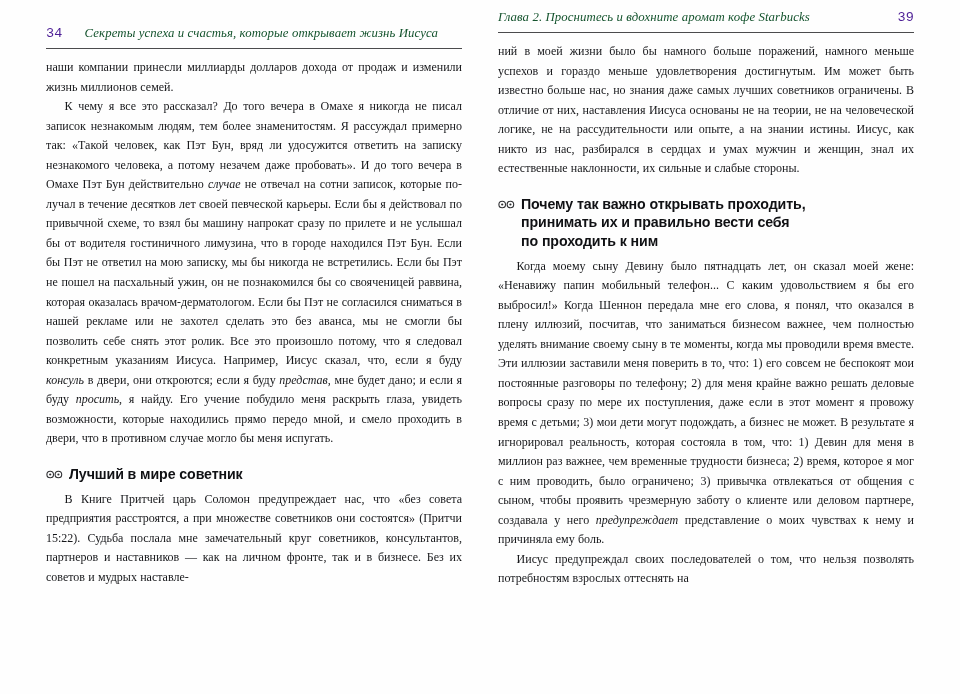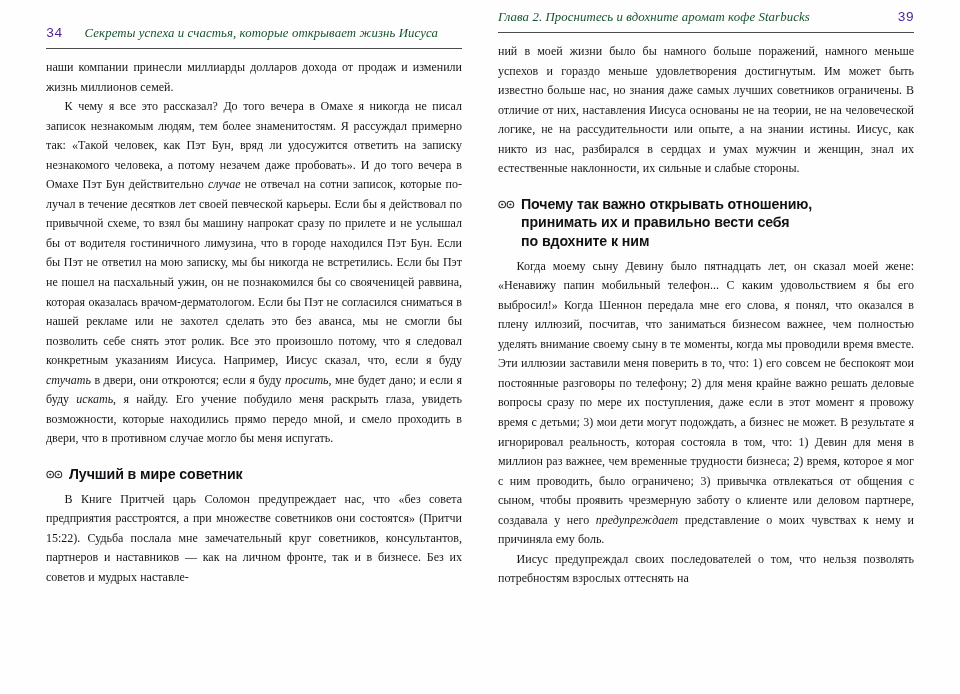--- a/index.html
+++ b/index.html
@@ -154,23 +154,23 @@
         машину напрокат сразу по прилете и не услышал бы от
         водителя гостиничного лимузина, что в городе находился
         Пэт Бун. Если бы Пэт не ответил на мою записку, мы
         бы никогда не встретились. Если бы Пэт не пошел на
         пасхальный ужин, он не познакомился бы со свояче­ницей
         раввина, которая оказалась врачом-дерматологом.
         Если бы Пэт не согласился сниматься в нашей рекламе
         или не захотел сделать это без аванса, мы не смогли бы
         позволить себе снять этот ролик. Все это произошло по­тому,
         что я следовал конкретным указаниям Иисуса. На­пример,
-        Иисус сказал, что, если я буду <i>стучать</i> в две­ри,
-        они откроются; если я буду <i>просить</i>, мне будет дано;
-        и если я буду <i>искать</i>, я найду. Его учение побудило
+        Иисус сказал, что, если я буду <i>консуль</i> в две­ри,
+        они откроются; если я буду <i>представ</i>, мне будет дано;
+        и если я буду <i>просить</i>, я найду. Его учение побудило
         меня раскрыть глаза, увидеть возможности, которые на­ходились
         прямо передо мной, и смело проходить в
         двери, что в противном случае могло бы меня испугать.
       </p>
 
       <div class="section-head">
         <span class="orn">
           <svg width="17" height="9" viewBox="0 0 17 9" aria-hidden="true">
             <circle cx="4.2" cy="4.5" r="3.3" fill="none" stroke="#2e2f32" stroke-width="1.1"></circle>
             <circle cx="4.2" cy="4.5" r="1.1" fill="#2e2f32"></circle>
@@ -221,23 +221,23 @@
       <div class="section-head">
         <span class="orn">
           <svg width="17" height="9" viewBox="0 0 17 9" aria-hidden="true">
             <circle cx="4.2" cy="4.5" r="3.3" fill="none" stroke="#2e2f32" stroke-width="1.1"></circle>
             <circle cx="4.2" cy="4.5" r="1.1" fill="#2e2f32"></circle>
             <circle cx="12.4" cy="4.5" r="3.3" fill="none" stroke="#2e2f32" stroke-width="1.1"></circle>
             <circle cx="12.4" cy="4.5" r="1.1" fill="#2e2f32"></circle>
           </svg>
         </span>
         <span class="section-title">
-          <span class="ln">Почему так важно открывать отношению,</span>
+          <span class="ln">Почему так важно открывать проходить,</span>
           <span class="ln">принимать их и правильно вести себя</span>
-          <span class="ln">по вдохните к ним</span>
+          <span class="ln">по проходить к ним</span>
         </span>
       </div>
 
       <p class="body">
         Когда моему сыну Девину было пятнадцать лет, он
         сказал моей жене: «Ненавижу папин мобильный теле­фон...
         С каким удовольствием я бы его выбросил!» Когда
         Шеннон передала мне его слова, я понял, что оказался
         в плену иллюзий, посчитав, что заниматься бизнесом
         важнее, чем полностью уделять внимание своему сыну в

